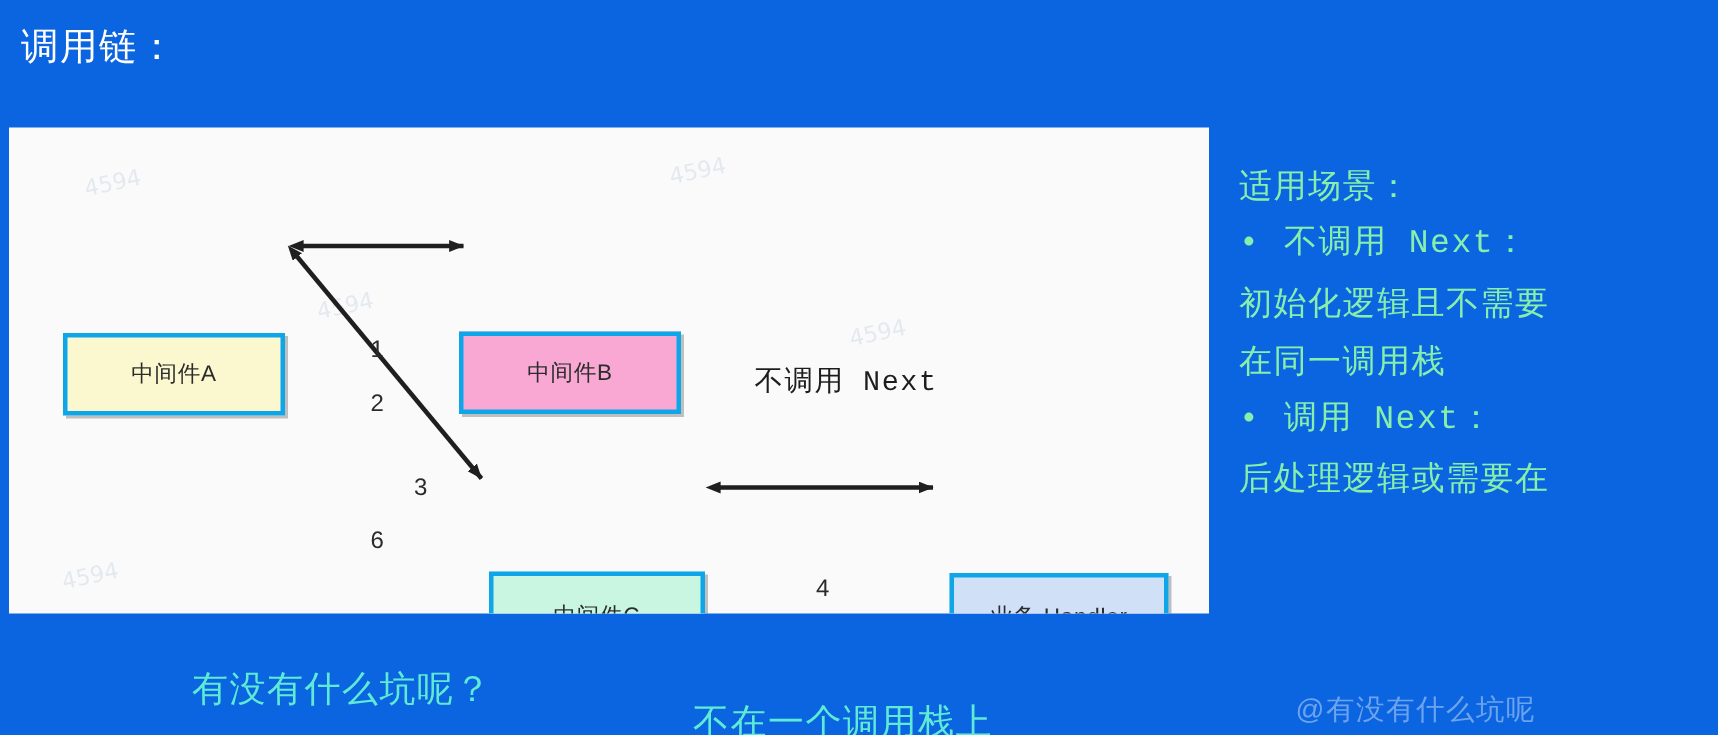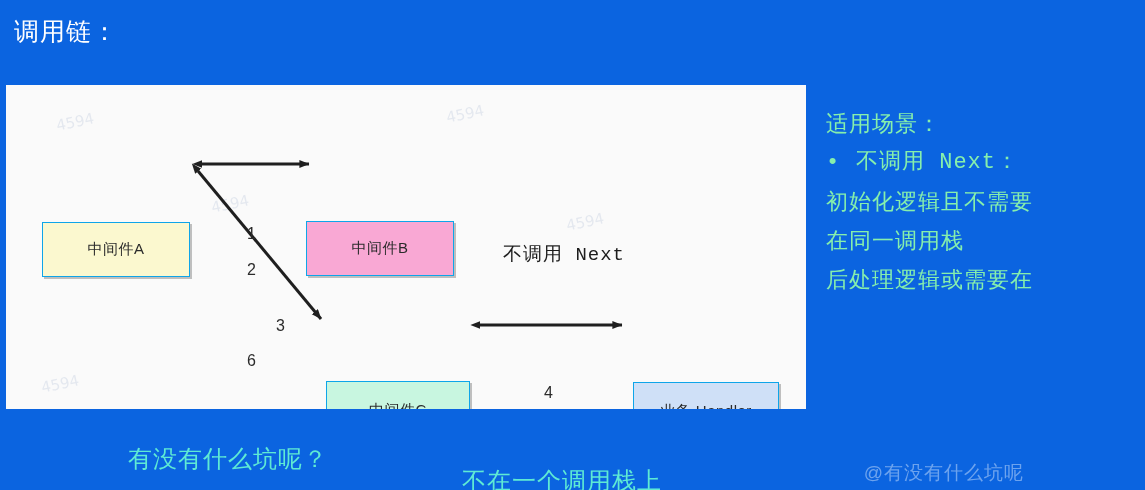--- a/index.html
+++ b/index.html
@@ -54,21 +54,21 @@
     transform: rotate(-12deg);
     font-family: "DejaVu Sans", sans-serif;
     pointer-events: none;
     user-select: none;
   }
 
   
   .node {
     position: absolute;
     box-sizing: border-box;
-    border: 1px solid #0ea5e9;
+    border: 3px solid #0ea5e9;
     box-shadow: 2px 2px 0 rgba(80,80,80,0.35);
     display: flex;
     align-items: center;
     justify-content: center;
     font-size: 15px;
     color: #2b2b2b;
     letter-spacing: .5px;
   }
   .node-a { left: 36px;  top: 137px; width: 148px; height: 55px; background: #fbf8cf; }
   .node-b { left: 300px; top: 136px; width: 148px; height: 55px; background: #f9a8d4; }
@@ -209,20 +209,23 @@
 
   <div class="right-col">
     <div class="rc-line">适用场景：</div>
 
     <div class="rc-line mono">
       <span class="rc-bullet">•</span><span>不调用 Next：</span>
     </div>
     <div class="rc-line">初始化逻辑且不需要</div>
     <div class="rc-line">在同一调用栈</div>
 
+    <div class="rc-line mono">
+      <span class="rc-bullet">•</span><span>调用 Next：</span>
+    </div>
     <div class="rc-line">后处理逻辑或需要在</div>
   </div>
 
   <div class="bottom-caption bc-1">有没有什么坑呢？</div>
   <div class="bottom-caption bc-2">不在一个调用栈上</div>
 
   <div class="community-watermark">@有没有什么坑呢</div>
 
 </div>
 

